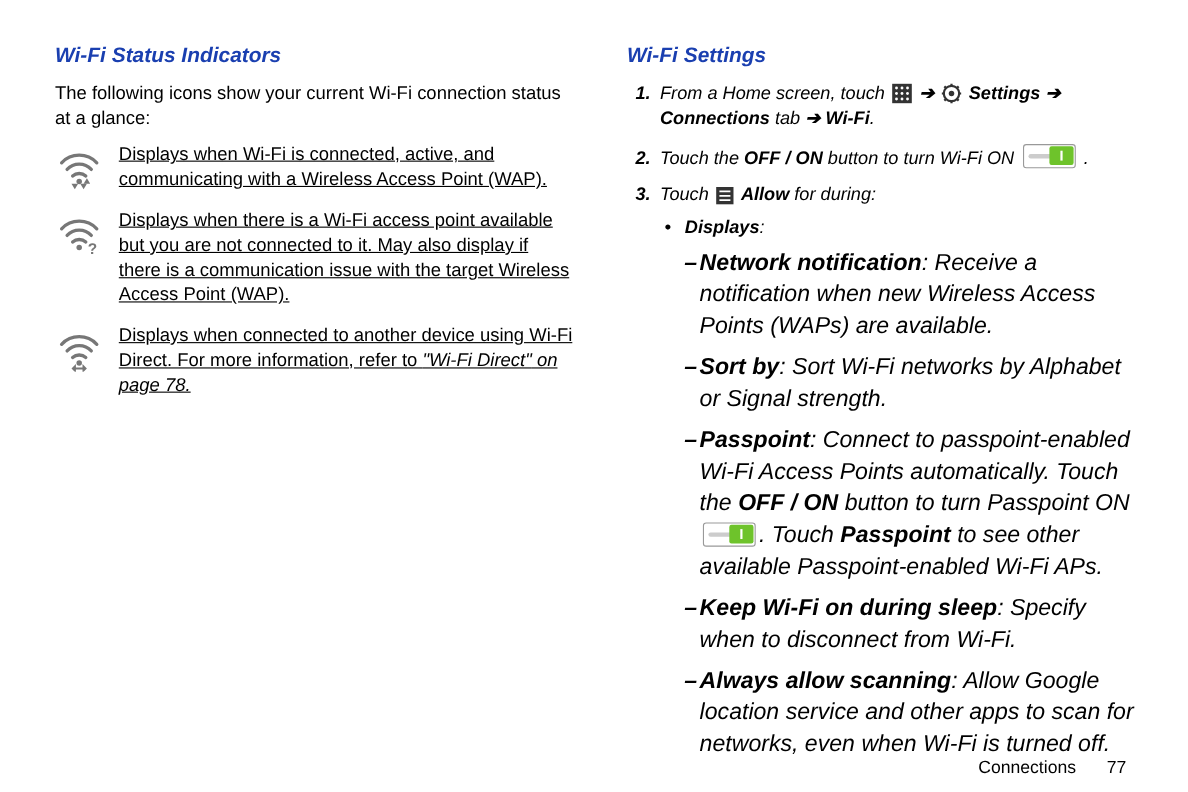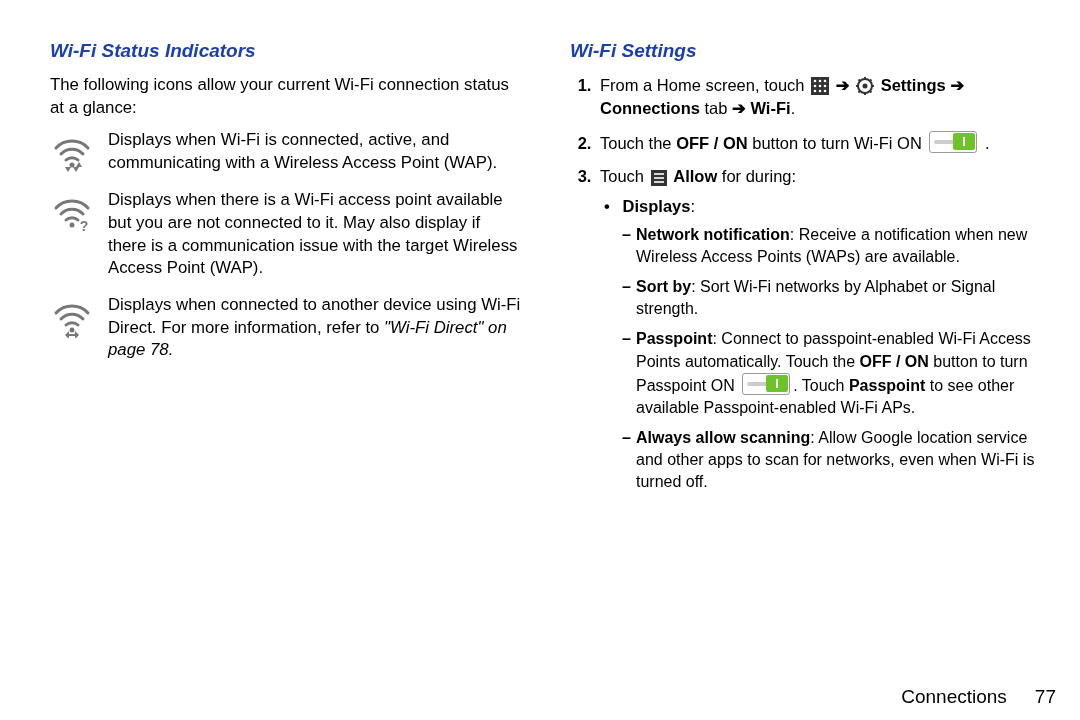--- a/index.html
+++ b/index.html
@@ -47,27 +47,29 @@
     flex: 0 0 44px;
     height: 44px;
     display: flex;
     align-items: center;
     justify-content: center;
     margin-top: 2px;
   }
   .icon-row .desc {
     flex: 1;
     line-height: 1.35;
+    text-decoration: underline;
   }
   .ref-italic {
     font-style: italic;
   }
   ol.steps {
     padding-left: 22px;
     margin: 4px 0 0 4px;
+    font-style: italic;
   }
   ol.steps > li {
     margin-bottom: 10px;
     line-height: 1.42;
     padding-left:4px;
   }
   ol.steps > li::marker {
     font-weight: bold;
   }
   ul.bullet {
@@ -83,21 +85,21 @@
     margin-left: -14px;
   }
   ul.dash {
     list-style: none;
     padding-left: 18px;
     margin: 6px 0 0 0;
   }
   ul.dash > li {
     margin-bottom: 8px;
     line-height: 1.38;
-    font-size:16px;
+    font-size:21px;
   }
   ul.dash > li::before {
     content: "–";
     font-weight: bold;
     display: inline-block;
     width: 14px;
     margin-left: -14px;
   }
   .b { font-weight: bold; }
   .inline-icon {
@@ -133,35 +135,35 @@
     background: #6ec32b;
     border-radius: 2px;
   }
   .toggle.on .knob { right: 1px; background:#6ec32b;}
   .toggle .bar {
     position:absolute; top:4px; bottom:4px; width:2px; background:#fff; left:50%; transform:translateX(-50%);
   }
   .footer {
     position: absolute;
     bottom: 12px;
-    right: 24px;
-    font-size: 19px;
+    right: 56px;
+    font-size: 16px;
     text-align: center;
   }
   .footer .sec { margin-right: 28px; }
   svg { display:block; }
   .col-right{font-size:16.5px}
 </style>
 </head>
 <body>
 
 <div class="page">
   <div class="col">
     <h3 class="section-title">Wi-Fi Status Indicators</h3>
-    <p>The following icons allow your current Wi-Fi connection status at a glance:</p>
+    <p>The following icons show your current Wi-Fi connection status at a glance:</p>
 
     <div class="icon-row">
       <div class="icon-box">
         <svg width="40" height="40" viewBox="0 0 40 40">
           <g fill="none" stroke="#777" stroke-width="3" stroke-linecap="round">
             <path d="M4 15 A22 22 0 0 1 36 15"></path>
             <path d="M9 21 A15 15 0 0 1 31 21"></path>
             <path d="M14 27 A9 9 0 0 1 26 27"></path>
           </g>
           <circle cx="20" cy="32" r="2.5" fill="#777"></circle>
@@ -274,20 +276,21 @@
 
         <ul class="bullet">
           <li>
             <span class="b">Displays</span>:
             <ul class="dash">
               <li><span class="b">Network notification</span><span>: Receive a notification when new Wireless Access Points (WAPs) are available.</span></li>
               <li><span class="b">Sort by</span><span>: Sort Wi-Fi networks by Alphabet or Signal strength.</span></li>
               <li><span class="b">Passpoint</span><span>: Connect to passpoint-enabled Wi-Fi Access Points automatically. Touch the </span><span class="b">OFF / ON</span><span> button to turn Passpoint ON </span><span class="toggle on"><span class="track"></span><span class="knob">
                       <span class="bar"></span>
                     </span></span><span>. Touch </span><span class="b">Passpoint</span><span> to see other available Passpoint-enabled Wi-Fi APs.</span></li>
+              <li><span class="b">Keep Wi-Fi on during sleep</span><span>: Specify when to disconnect from Wi-Fi.</span></li>
               <li><span class="b">Always allow scanning</span><span>: Allow Google location service and other apps to scan for networks, even when Wi-Fi is turned off.</span></li>
             </ul>
           </li>
         </ul>
       </li>
     </ol>
   </div>
 </div>
 
 <div class="footer">

